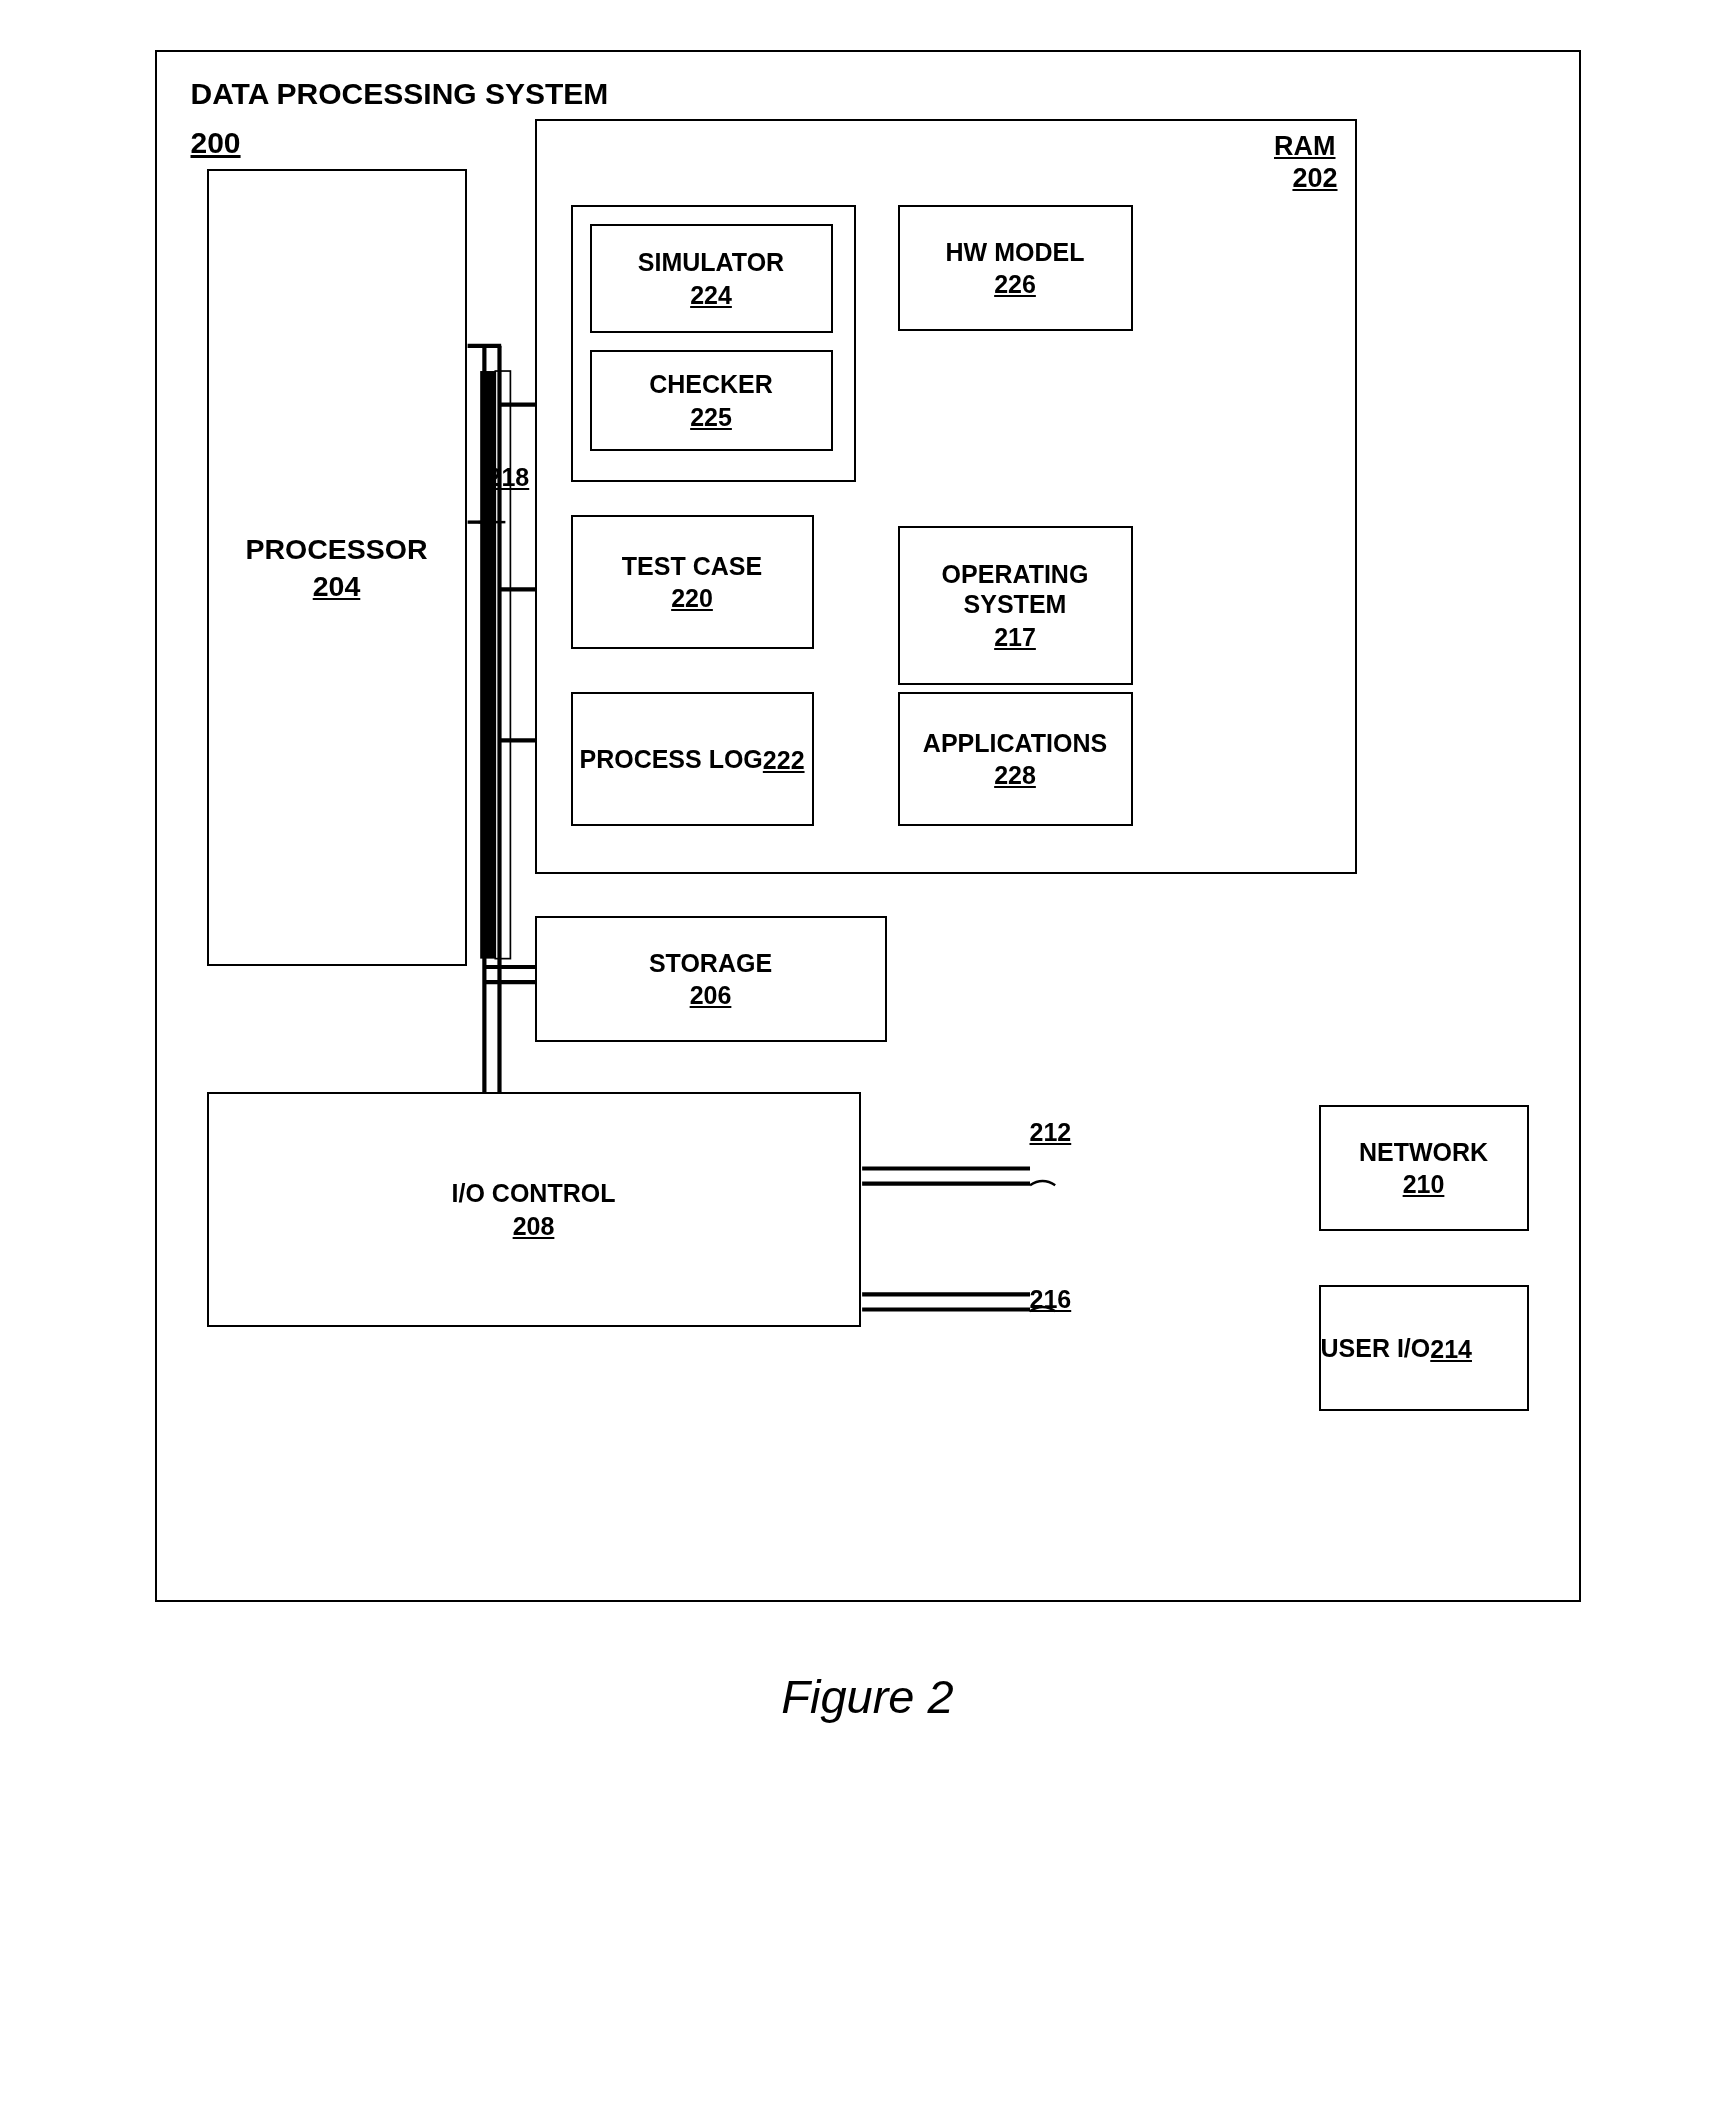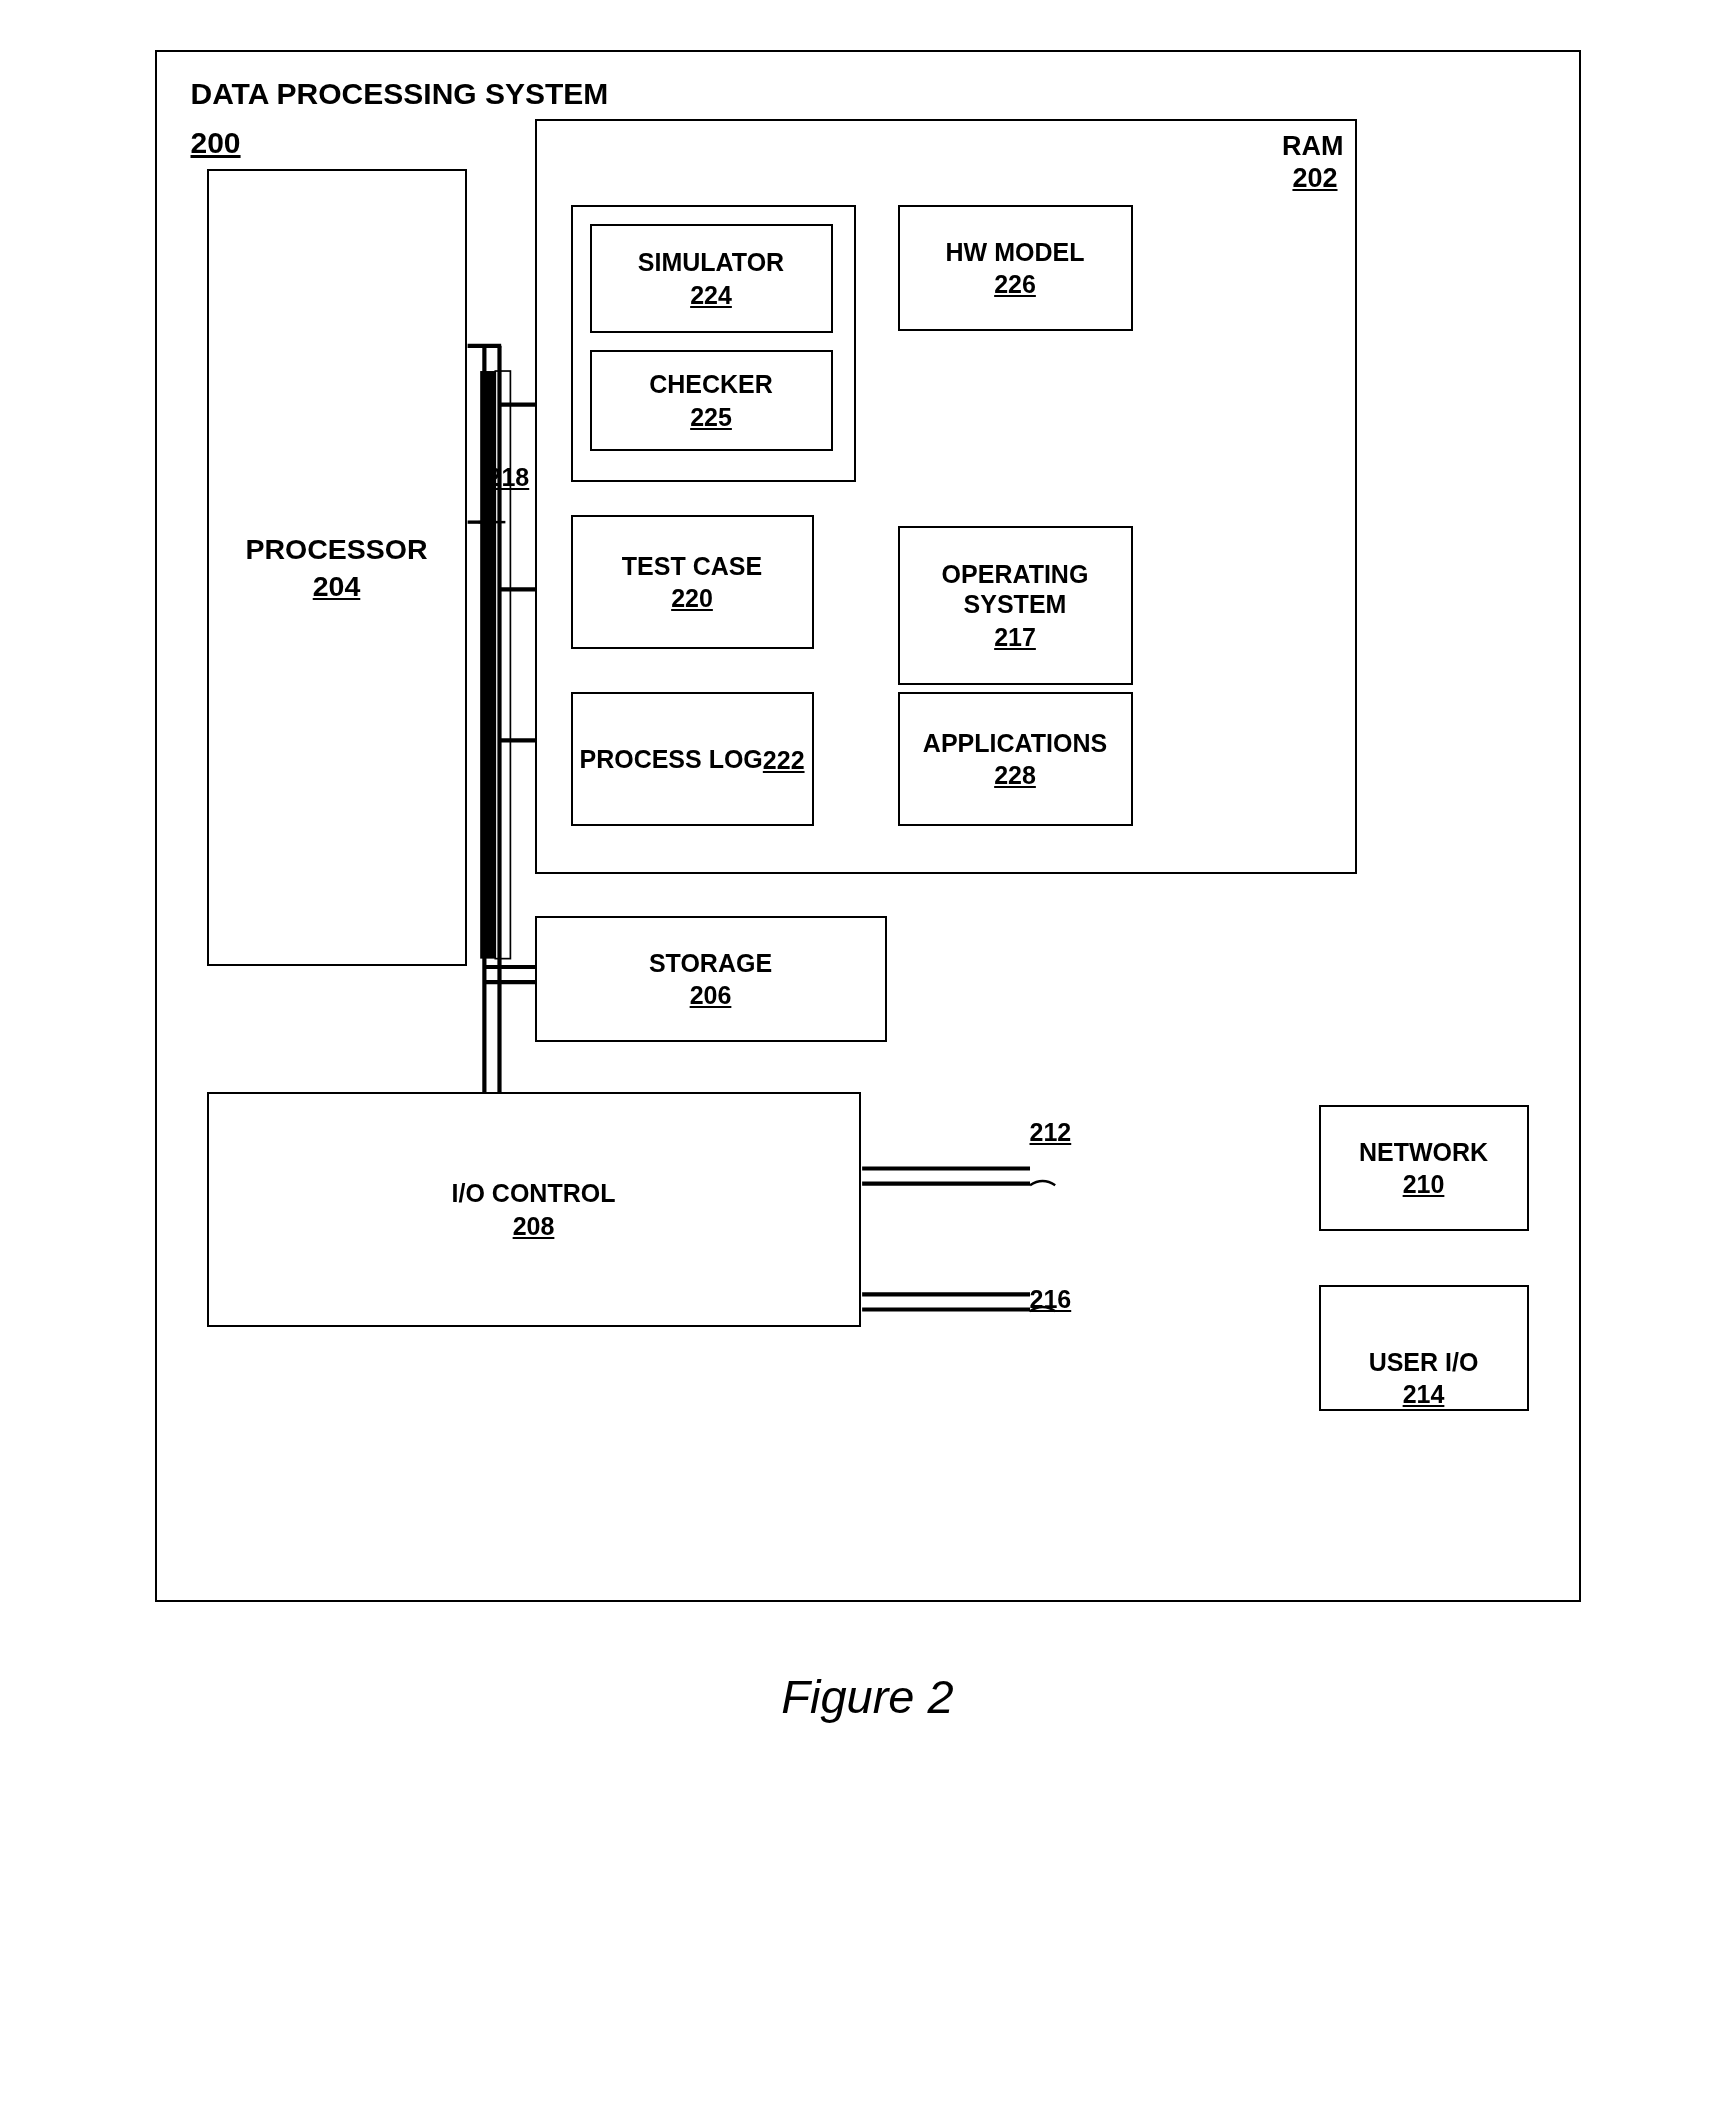--- a/index.html
+++ b/index.html
@@ -279,23 +279,22 @@
     
     .user-io-box {
       position: absolute;
       top: 1233px;
       right: 50px;
       width: 210px;
       height: 126px;
       border: 2.5px solid #000;
       background: #fff;
       display: flex;
-      flex-direction: column;
-      align-items: center;
-      justify-content: flex-end;
+      align-items: center;
+      justify-content: flex-start;
     }
 
     
     .ref-label {
       position: absolute;
       font-size: 25px;
       font-weight: bold;
     }
     .ref-label .ref-num {
       text-decoration: underline;
@@ -367,21 +366,21 @@
       <span>DATA PROCESSING SYSTEM</span>
       <span class="system-number">200</span>
     </div>
 
     <div class="processor-box">
       <div class="box-label">PROCESSOR</div>
       <div class="box-number">204</div>
     </div>
 
     <div class="ram-outer-box">
-      <div class="ram-label" style="font-size:27px; font-weight:bold; position:absolute; top:10px; right:11px;">RAM</div>
+      <div class="ram-label" style="font-size:27px; font-weight:bold; position:absolute; top:10px; right:19px;text-decoration:underline;">RAM</div>
       <div class="ram-number" style="font-size:27px; font-weight:bold; text-decoration:underline; position:absolute; top:42px; right:17px;">202</div>
 
       <div class="sim-group-box">
 
         <div class="simulator-box">
           <div class="box-label">SIMULATOR</div>
           <div class="box-number">224</div>
         </div>
 
         <div class="checker-box">

